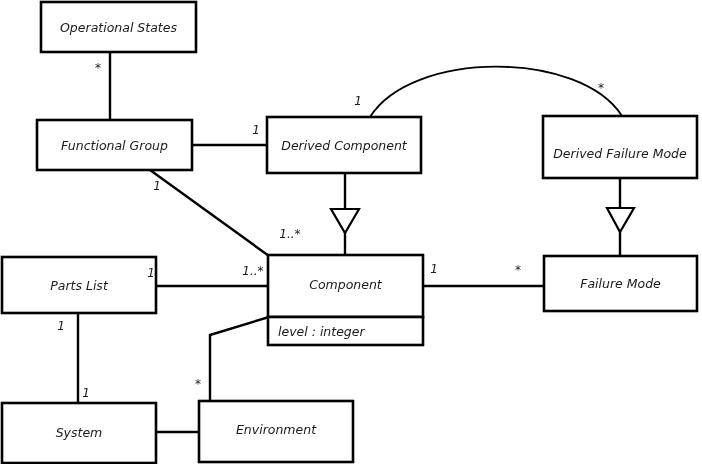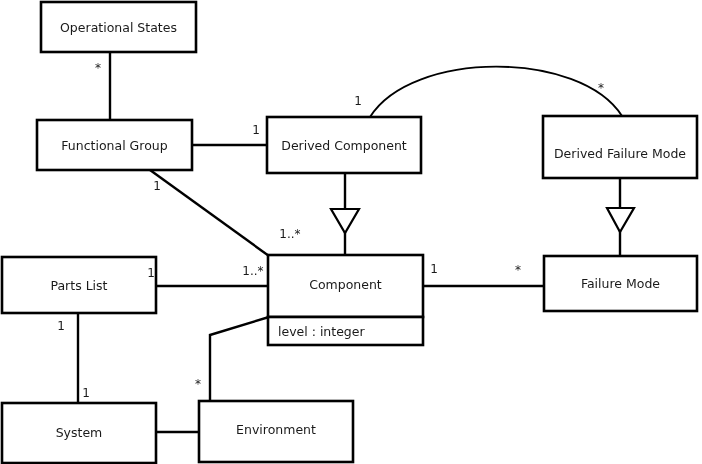--- a/index.html
+++ b/index.html
@@ -7,20 +7,21 @@
     padding: 0;
     background: #ffffff;
   }
   #diagram-root {
     position: relative;
     width: 702px;
     height: 464px;
     background: #ffffff;
     overflow: hidden;
     font-family: "DejaVu Sans", sans-serif;
+    font-style: italic;
   }
   #uml-svg {
     position: absolute;
     left: 0;
     top: 0;
     width: 702px;
     height: 464px;
   }
   .uml-box-rect {
     fill: #ffffff;

